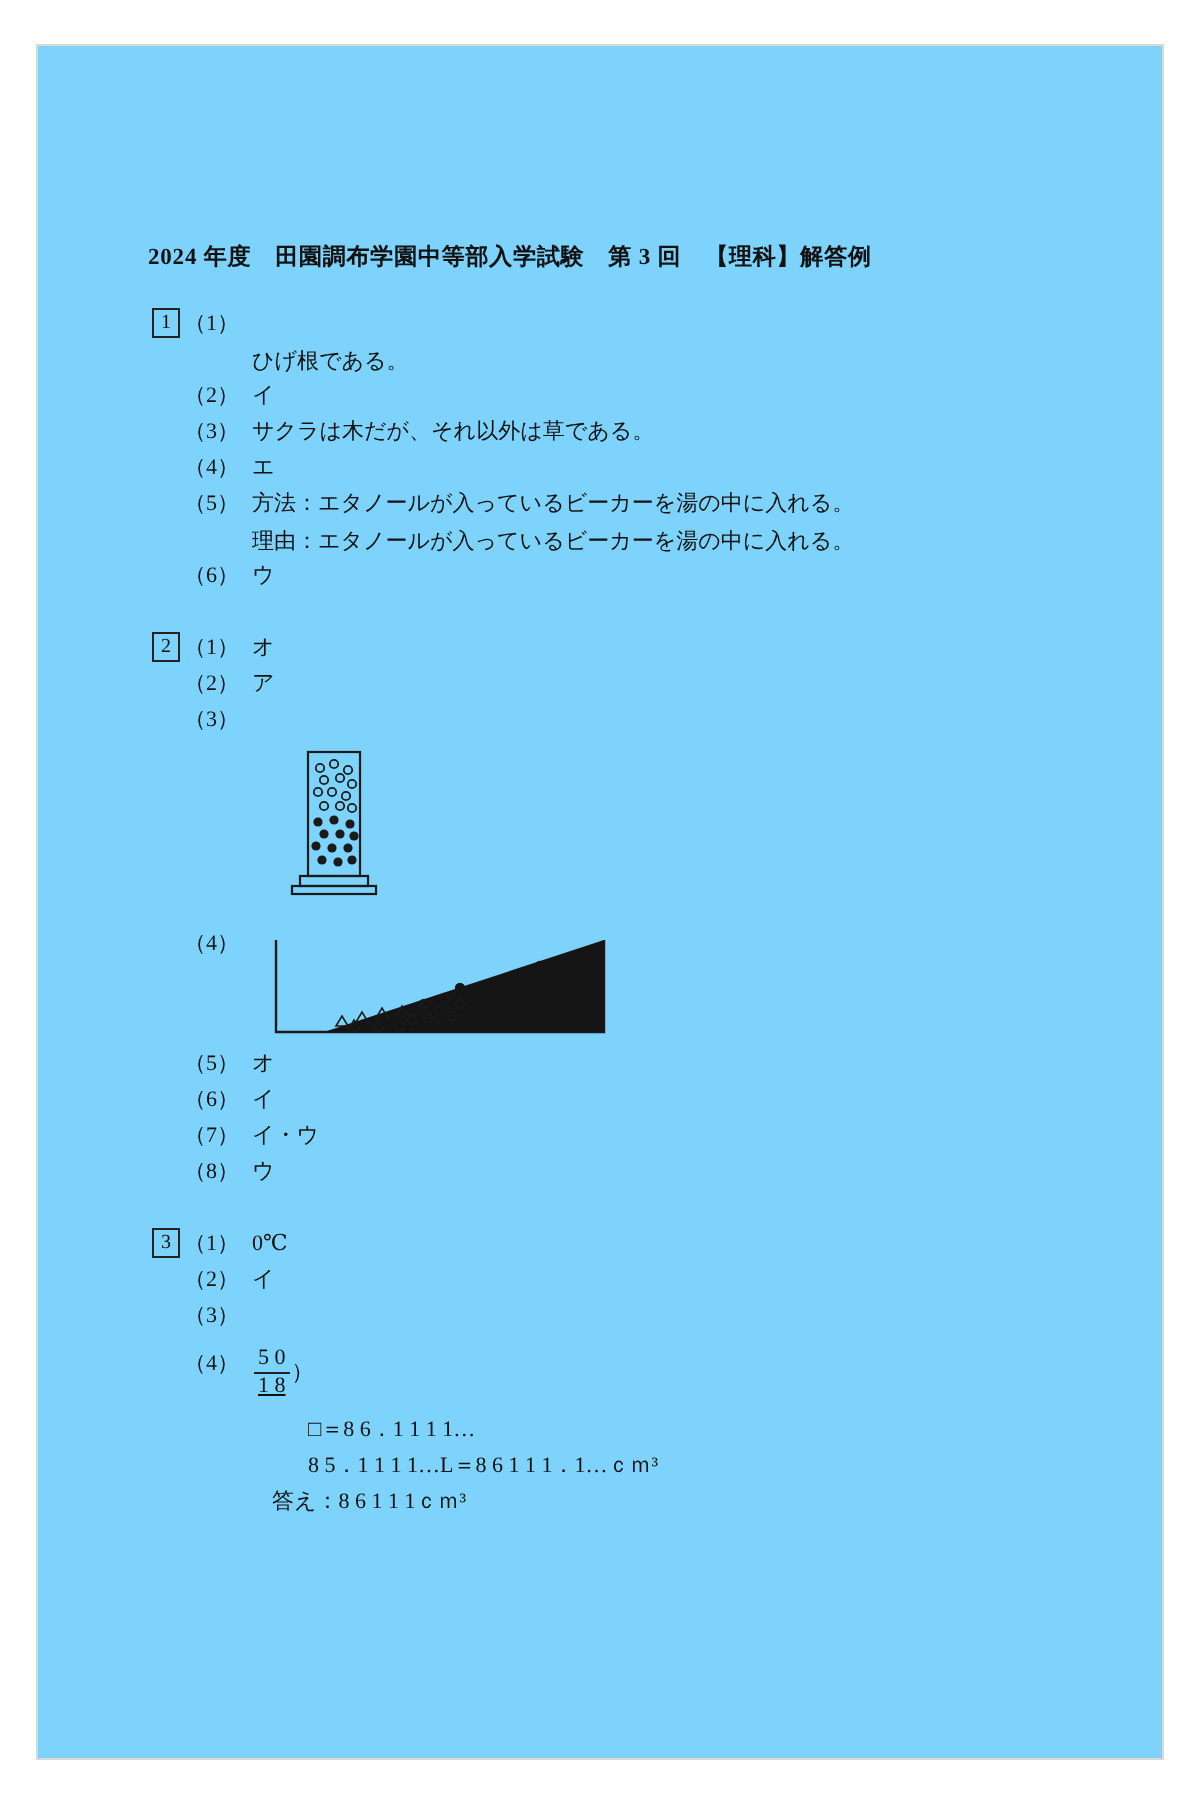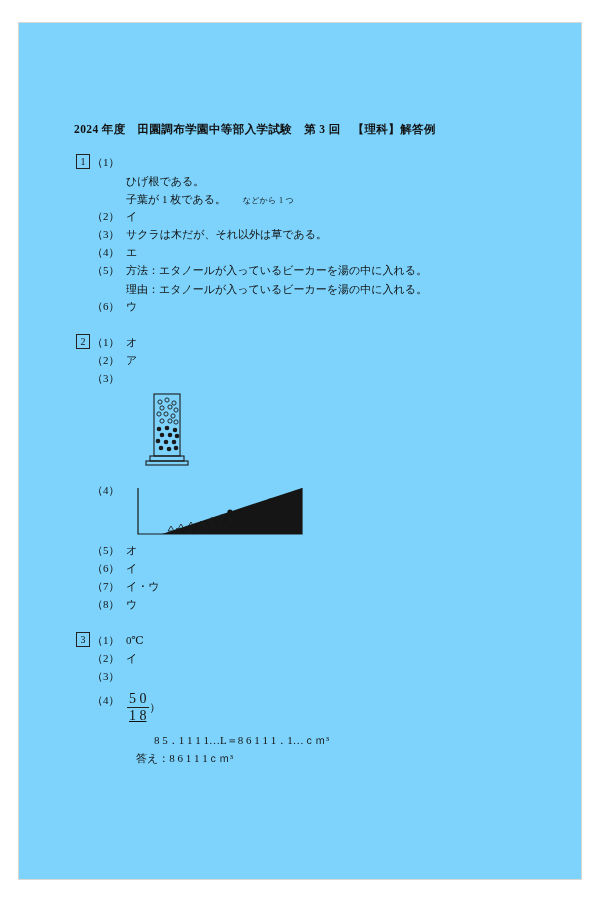--- a/index.html
+++ b/index.html
@@ -112,21 +112,21 @@
     width: 180px;
     height: 60px;
     position: relative;
     margin-left: 8px;
   }
   
   .frac {
     display: inline-block;
     vertical-align: middle;
     text-align: center;
-    font-size: 14px;
+    font-size: 11px;
     line-height: 1.15;
     margin: 0 1px;
     position: relative;
     top: -1px;
   }
   .frac .num {
     display: block;
     border-bottom: 1px solid #222;
     padding: 0 2px;
   }
@@ -146,24 +146,20 @@
       <div class="doc-title">2024 年度　田園調布学園中等部入学試験　第 3 回　【理科】解答例</div>
 
       <div class="qblock">
         <div class="qrow">
           <div class="qnum"><span class="boxnum">1</span></div>
           <div class="label">（1）</div>
         </div>
         <div class="cont-row">
           <div class="cont-pad"></div>
           <div class="ans">ひげ根である。</div>
-        </div>
-        <div class="cont-row">
-          <div class="cont-pad"></div>
-          <div class="ans"><span>子葉が 1 枚である。</span><span class="small">　　</span><span class="small">などから 1 つ</span></div>
         </div>
 
         <div class="qrow">
           <div class="qnum"></div>
           <div class="label">（2）</div>
           <div class="ans">イ</div>
         </div>
 
         <div class="qrow">
           <div class="qnum"></div>
@@ -351,20 +347,24 @@
         <div class="qrow">
           <div class="qnum"></div>
           <div class="label">（4）</div>
           <div class="ans"><span class="frac"><span class="num">5 0</span><span class="den">1 8</span></span><span>）</span></div>
         </div>
 
         <div class="gap-sm"></div>
 
         <div class="cont-row">
           <div class="cont-pad" style="flex:0 0 80px;width:80px;"></div>
+          <div class="ans">□＝8 6．1 1 1 1…</div>
+        </div>
+        <div class="cont-row">
+          <div class="cont-pad" style="flex:0 0 80px;width:80px;"></div>
           <div class="ans">8 5．1 1 1 1…L＝8 6 1 1 1．1…ｃｍ³</div>
         </div>
         <div class="cont-row">
           <div class="cont-pad" style="flex:0 0 62px;width:62px;"></div>
           <div class="ans">答え：8 6 1 1 1ｃｍ³</div>
         </div>
       </div>
 
     </div>
   </div>

